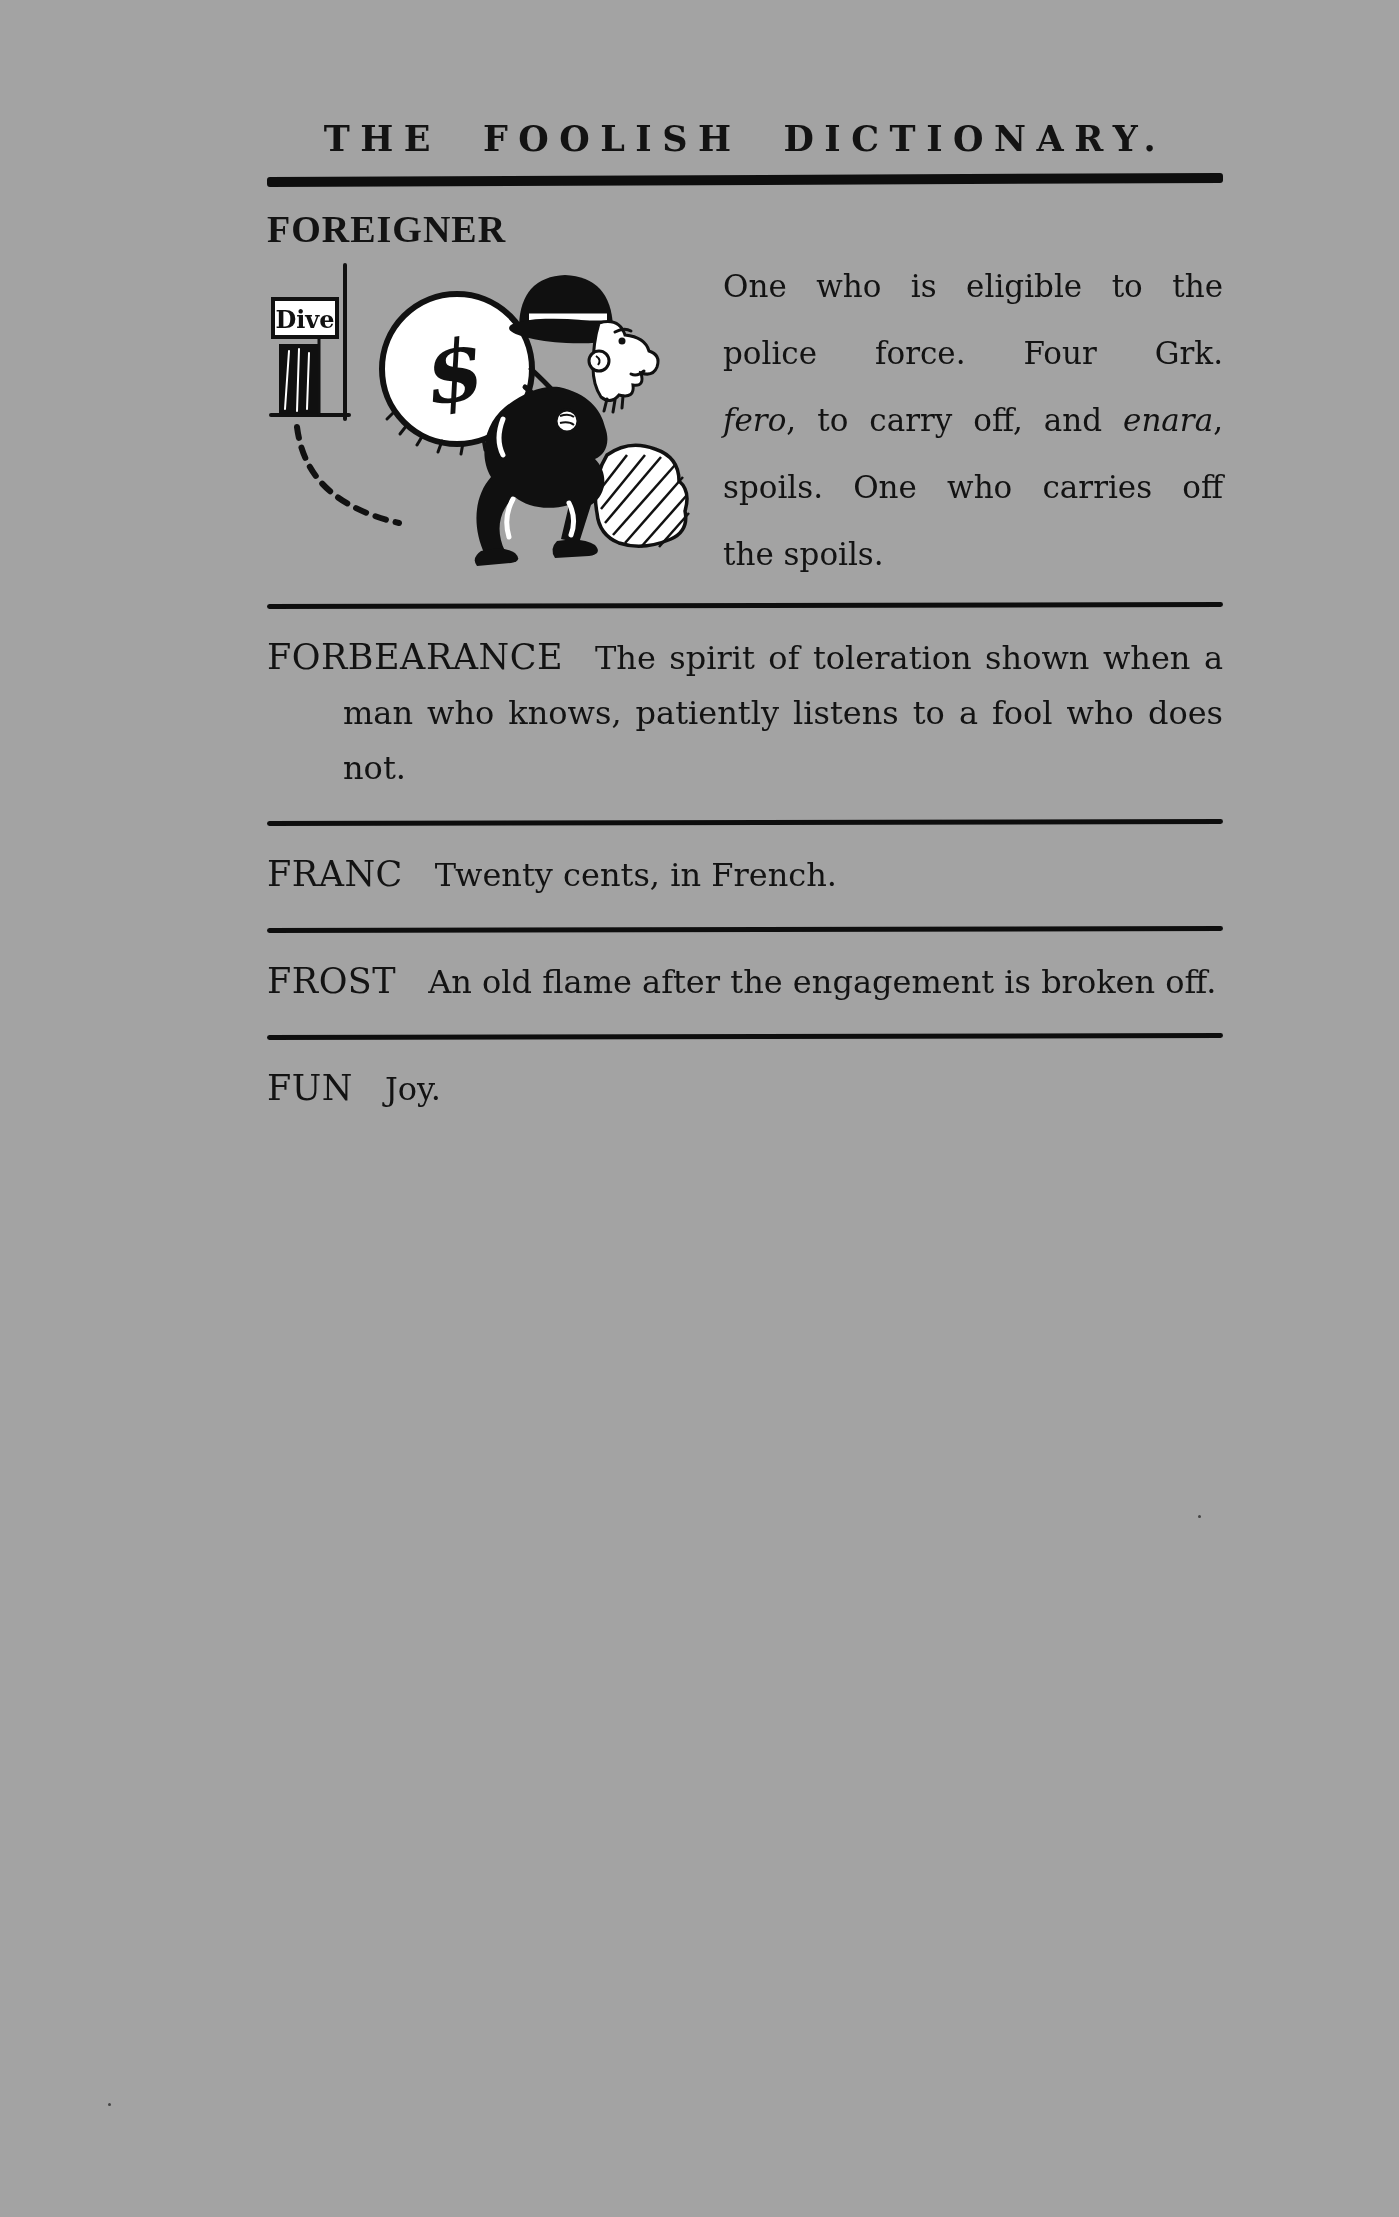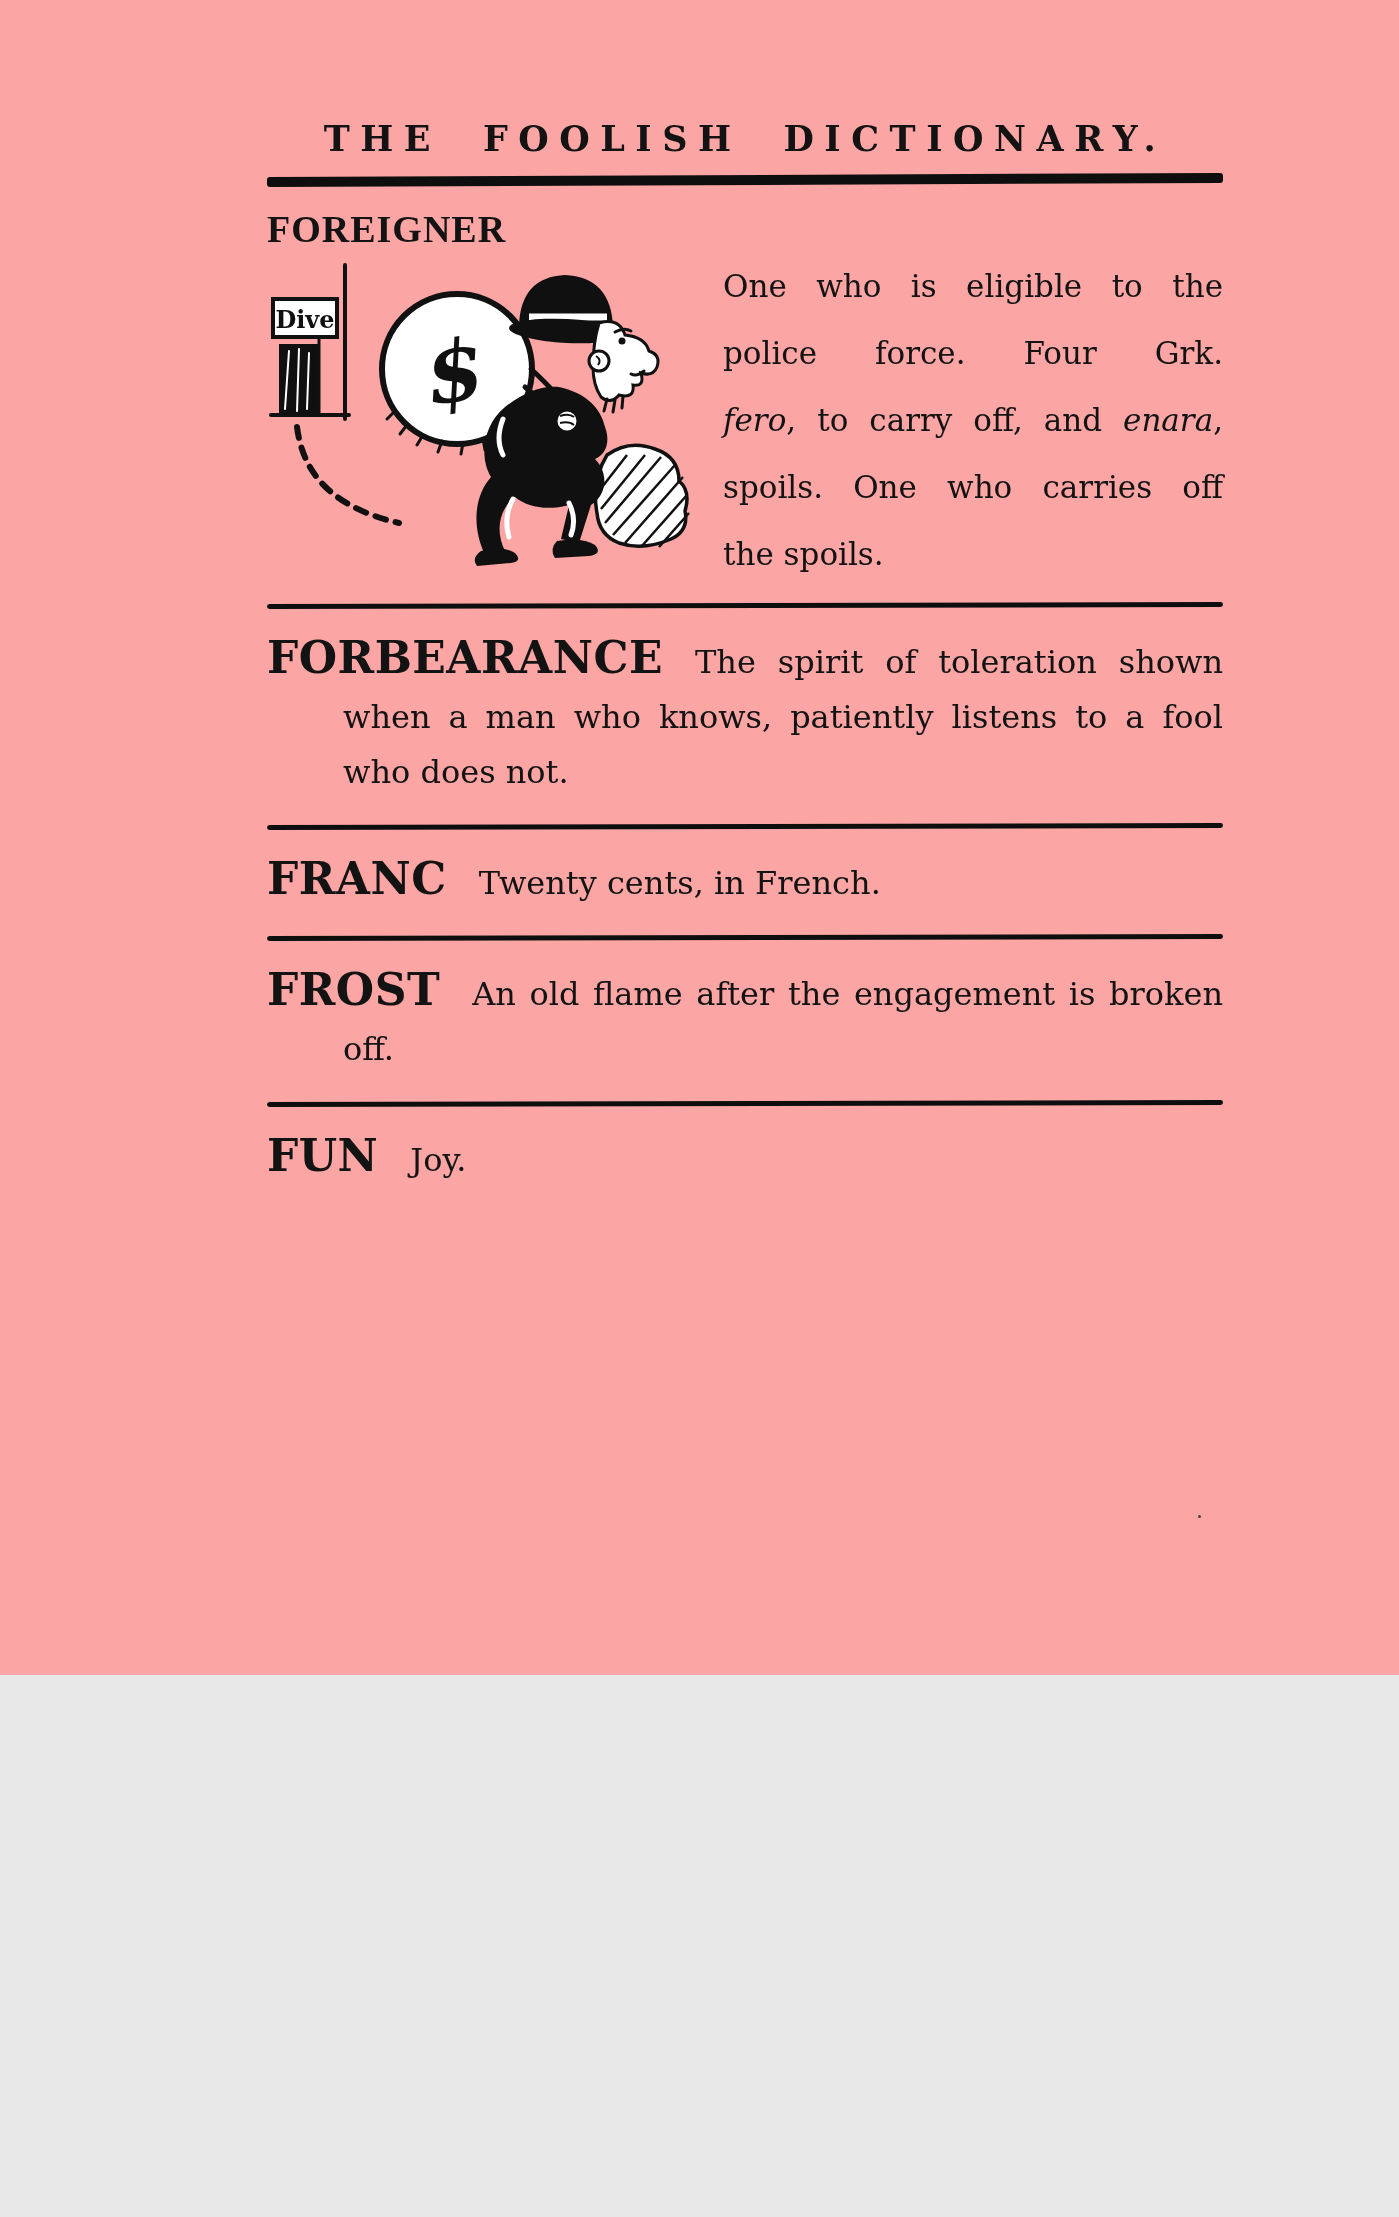--- a/index.html
+++ b/index.html
@@ -1,18 +1,18 @@
 <!DOCTYPE html>
 <html><head>
 <meta charset="utf-8">
 <style>
   html,body { margin:0; padding:0; background:#e8e8e8; }
   .page {
-    position:relative; width:1399px; height:1675px;
-    background:#fca5a5; color:#131313;
+    position:relative; width:1399px; height:2217px;
+    background:#a3a3a3; color:#131313;
     font-family:"DejaVu Serif", serif;
     overflow:hidden;
   }
   .column { position:absolute; left:267px; top:0; width:956px; }
 
   .title {
     margin-top:118px; font-size:35px; font-weight:bold;
     text-align:center; letter-spacing:0.30em; word-spacing:0.55em;
     white-space:nowrap;
   }
@@ -27,21 +27,21 @@
   .frow  { display:flex; align-items:flex-start; margin-top:8px; }
   .fart  { flex:0 0 auto; width:430px; height:330px; }
   .fdef  { margin-left:26px; width:514px; font-size:31px; margin-top:-6px; }
   .jline { line-height:67px; text-align:justify; text-align-last:justify; }
   .jline.last { text-align-last:left; }
 
   .entry {
     font-size:32px; line-height:55px; text-align:justify;
     padding-left:76px; text-indent:-76px; margin-top:22px;
   }
-  .hw { font-weight:bold; font-size:44px; margin-right:32px; letter-spacing:0.5px; }
+  .hw { font-weight:normal; font-size:35px; margin-right:32px; letter-spacing:0.5px; }
   .ital { font-style:italic; }
 
   .speck { position:absolute; background:#444; border-radius:50%; }
 </style>
 </head>
 <body>
 
 <div class="page">
   <div class="column">
 

